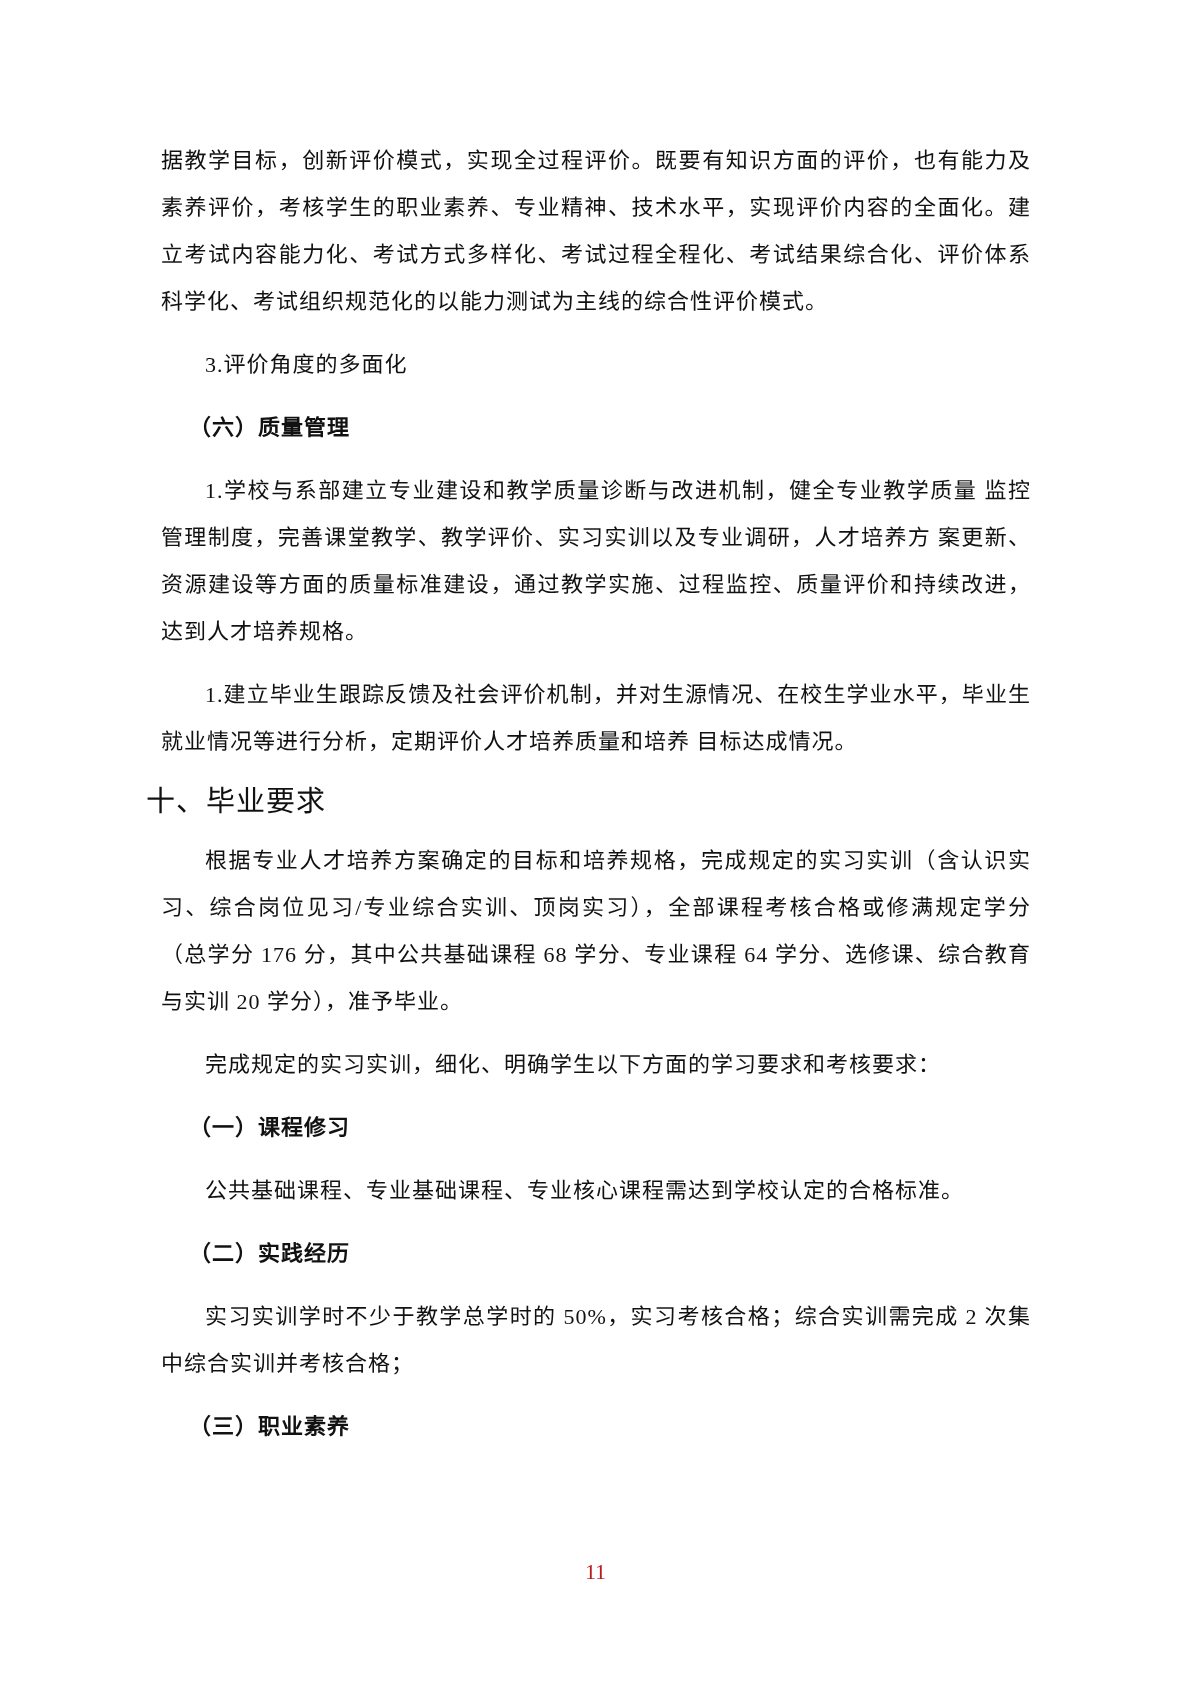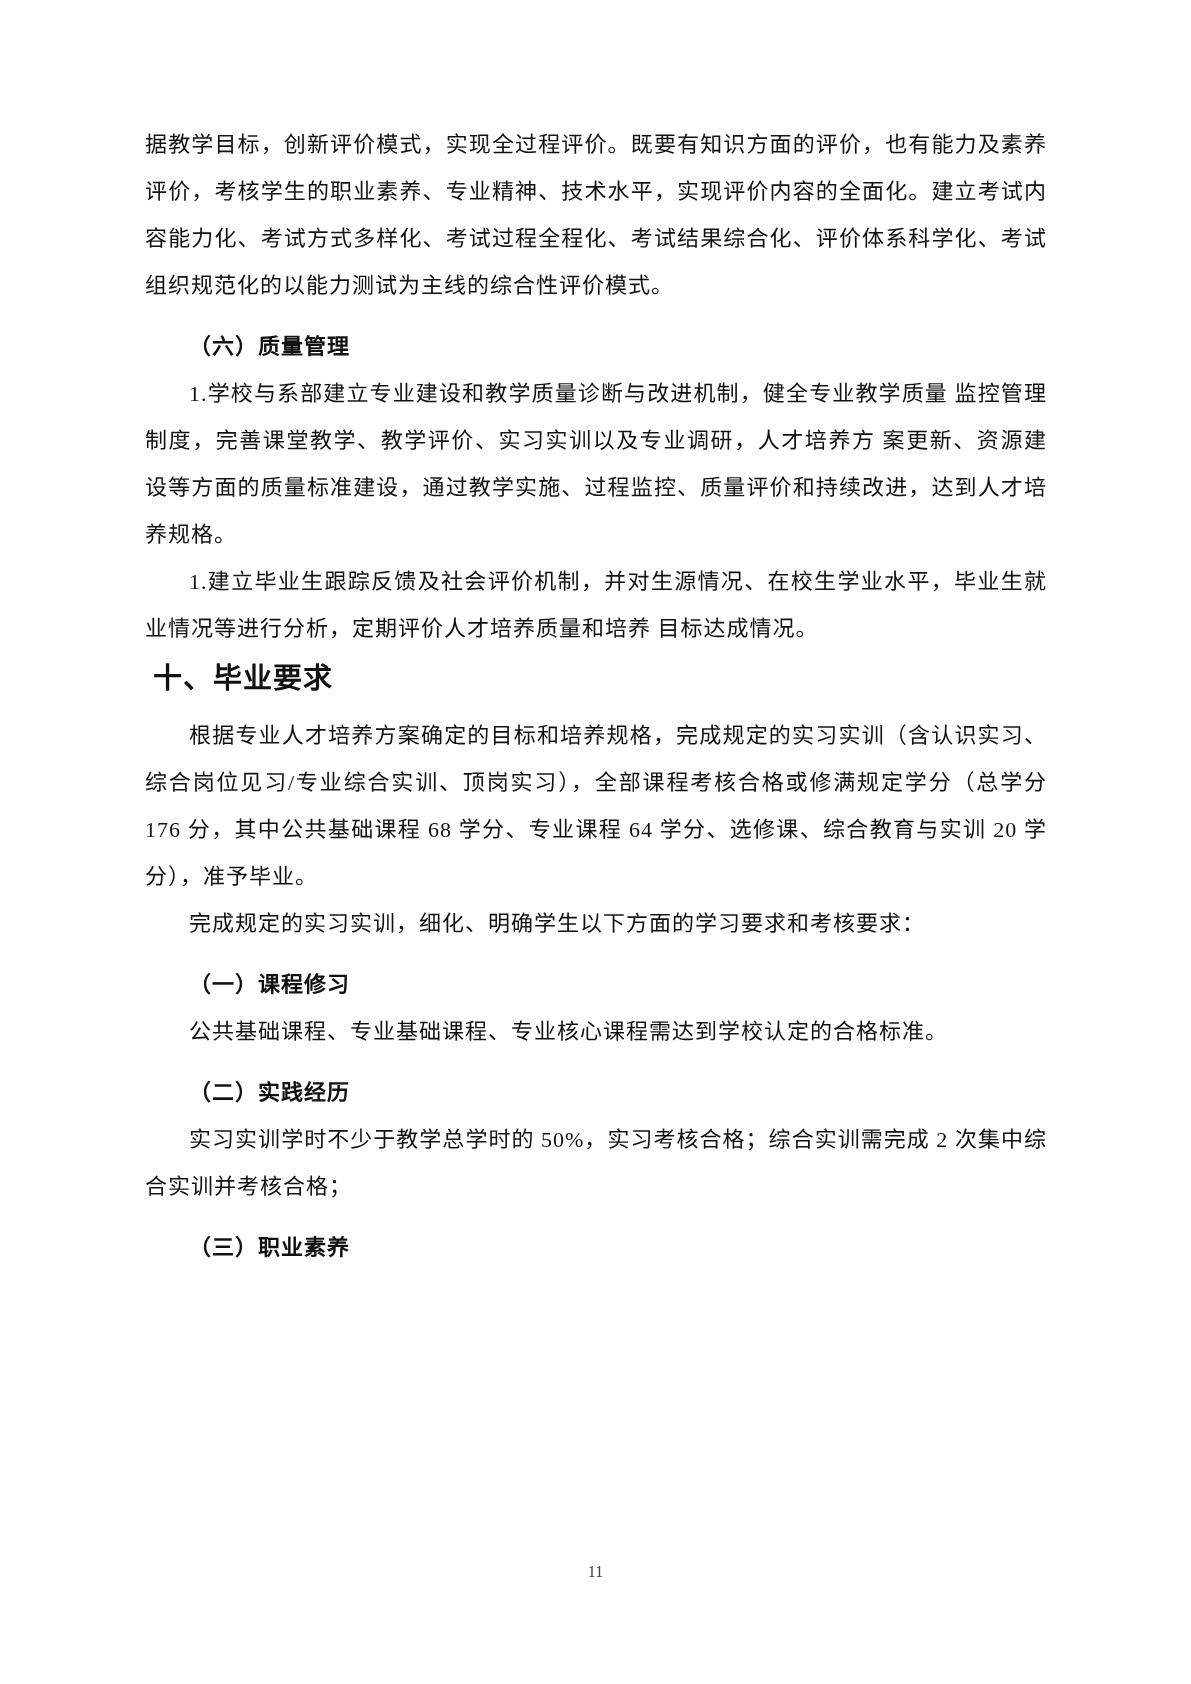--- a/index.html
+++ b/index.html
@@ -18,67 +18,68 @@
     overflow: hidden;
     box-sizing: border-box;
   }
   .content {
     position: absolute;
     left: 145px;
     top: 121px;
     width: 902px;
   }
   p.body {
-    margin: 0;
+    margin: 16px;
     font-size: 22px;
     line-height: 47px;
     text-align: justify;
     text-indent: 2em;
     letter-spacing: 1px;
   }
   p.body.noindent {
     text-indent: 0;
   }
   h3.sec-heading {
     margin: 14px 0 0 0;
     font-size: 22px;
     line-height: 47px;
     text-indent: 2em;
     font-weight: bold;
     font-family: Liberation Sans, sans-serif;
     letter-spacing: 1px;
   }
   h2.chapter-heading {
-    margin: 6px 0 14px 8px;
+    margin: 6px 0 14px 1px;
     font-size: 29px;
     line-height: 40px;
     text-indent: 0;
-    font-weight: bold;
+    font-weight: normal;
     font-family: "Liberation Sans", "DejaVu Sans", sans-serif;
     letter-spacing: 1px;
   }
   .page-number {
     position: absolute;
     left: 0;
     right: 0;
     top: 1560px;
     text-align: center;
-    font-size: 16px;
+    font-size: 22px;
     line-height: 24px;
-    color: #404040;
+    color: #b91c1c;
   }
 </style>
 </head>
 <body>
 
 <div class="page">
   <main class="content">
 
     <p class="body noindent">据教学目标，创新评价模式，实现全过程评价。既要有知识方面的评价，也有能力及素养评价，考核学生的职业素养、专业精神、技术水平，实现评价内容的全面化。建立考试内容能力化、考试方式多样化、考试过程全程化、考试结果综合化、评价体系科学化、考试组织规范化的以能力测试为主线的综合性评价模式。</p>
 
+    <p class="body">3.评价角度的多面化</p>
 
 
     <h3 class="sec-heading">（六）质量管理</h3>
 
     <p class="body">1.学校与系部建立专业建设和教学质量诊断与改进机制，健全专业教学质量 监控管理制度，完善课堂教学、教学评价、实习实训以及专业调研，人才培养方 案更新、资源建设等方面的质量标准建设，通过教学实施、过程监控、质量评价和持续改进，达到人才培养规格。</p>
 
     <p class="body">1.建立毕业生跟踪反馈及社会评价机制，并对生源情况、在校生学业水平，毕业生就业情况等进行分析，定期评价人才培养质量和培养 目标达成情况。</p>
 
 
     <h2 class="chapter-heading">十、毕业要求</h2>

